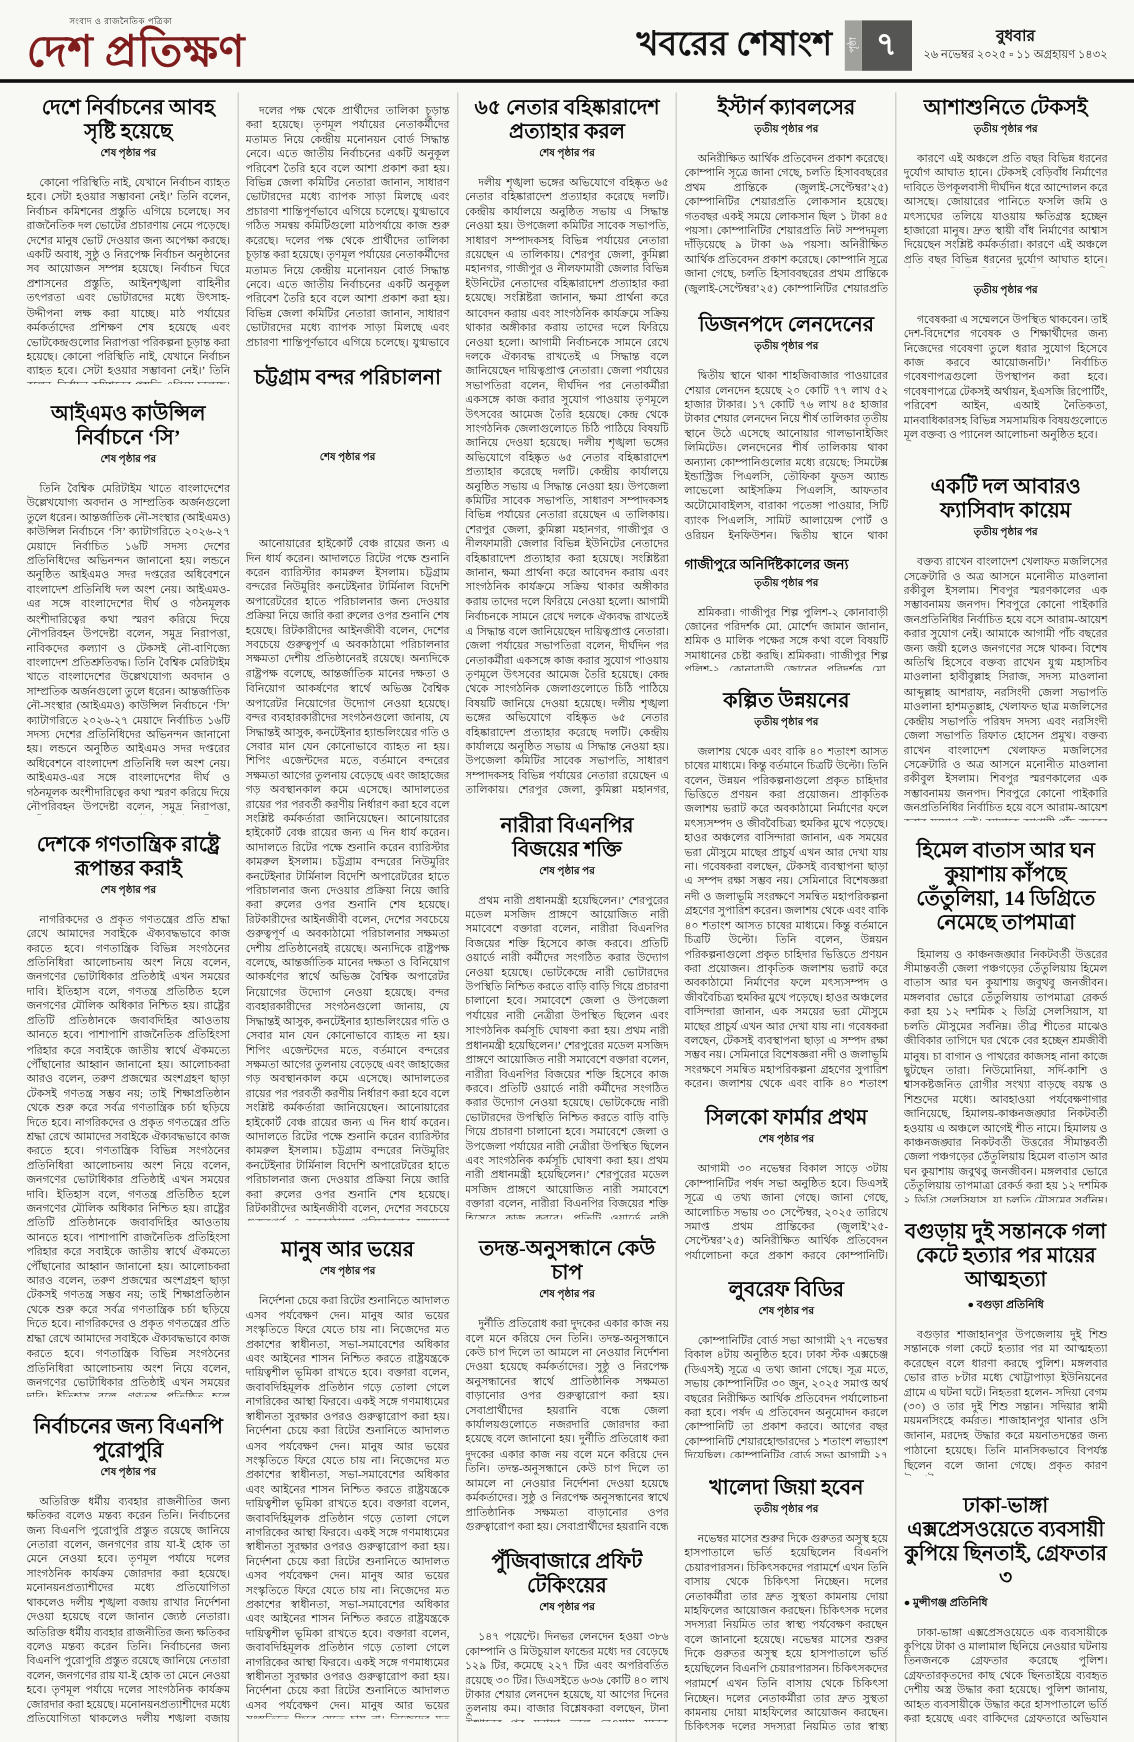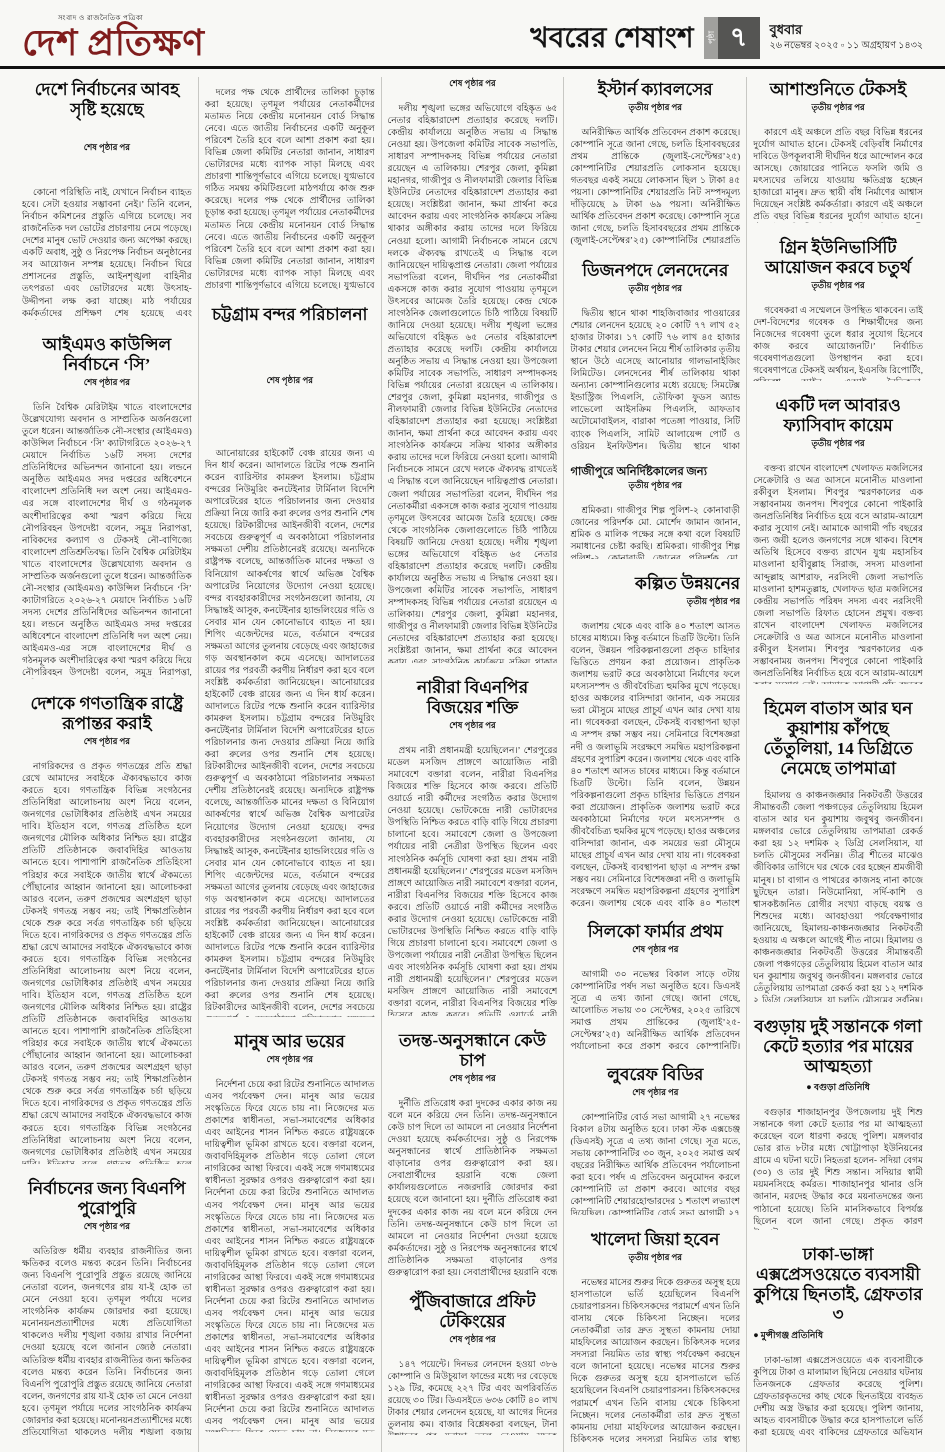--- a/index.html
+++ b/index.html
@@ -23,21 +23,21 @@
   .pagetab{
     background:#a0a09d;color:#fff;width:14px;font-size:8px;
     display:flex;align-items:center;justify-content:center;
     writing-mode:vertical-rl;transform:rotate(180deg);
   }
   .pagenum{
     background:#555553;color:#ffffff;width:42px;
     display:flex;align-items:center;justify-content:center;
     font-size:27px;font-weight:bold;
   }
-  .dateblock{display:flex;flex-direction:column;gap:1px;min-width:150px;}
+  .dateblock{display:flex;flex-direction:column;gap:1px;min-width:150px;text-align:center;}
   .day{font-weight:bold;font-size:13px;line-height:1.1;}
   .dateline{font-size:9.5px;color:#222;}
   
   .content{flex:1;display:flex;padding:8px 22px 10px 22px;box-sizing:border-box;}
   .col{flex:1;min-width:0;padding:0 6px;border-left:1px solid #c8c8c4;display:flex;flex-direction:column;}
   .col:first-child{border-left:none;padding-left:0;}
   .col:last-child{padding-right:0;}
   .story{display:flex;flex-direction:column;overflow:hidden;margin:0 0 3px 0;}
   .story .headline{
     margin:3px 0 1px 0;text-align:center;font-weight:bold;
@@ -68,21 +68,21 @@
         <div class="pagenum">৭</div>
       </div>
       <div class="dateblock">
         <div class="day">বুধবার</div>
         <div class="dateline">২৬ নভেম্বর ২০২৫ ▫ ১১ অগ্রহায়ণ ১৪৩২</div>
       </div>
     </div>
   </div>
   <div class="content" id="columns">
       <div class="col">
-        <article class="story" style="height: 252px; gap: 20px;">
+        <article class="story" style="height: 252px;">
           <h3 class="headline">দেশে নির্বাচনের আবহ সৃষ্টি হয়েছে</h3>
           <div class="cont">শেষ পৃষ্ঠার পর</div>
           <p class="body">কোনো পরিস্থিতি নাই, যেখানে নির্বাচন ব্যাহত হবে। সেটা হওয়ার সম্ভাবনা নেই।’ তিনি বলেন, নির্বাচন কমিশনের প্রস্তুতি এগিয়ে চলেছে। সব রাজনৈতিক দল ভোটের প্রচারণায় নেমে পড়েছে। দেশের মানুষ ভোট দেওয়ার জন্য অপেক্ষা করছে। একটি অবাধ, সুষ্ঠু ও নিরপেক্ষ নির্বাচন অনুষ্ঠানের সব আয়োজন সম্পন্ন হয়েছে। নির্বাচন ঘিরে প্রশাসনের প্রস্তুতি, আইনশৃঙ্খলা বাহিনীর তৎপরতা এবং ভোটারদের মধ্যে উৎসাহ-উদ্দীপনা লক্ষ করা যাচ্ছে। মাঠ পর্যায়ের কর্মকর্তাদের প্রশিক্ষণ শেষ হয়েছে এবং ভোটকেন্দ্রগুলোর নিরাপত্তা পরিকল্পনা চূড়ান্ত করা হয়েছে। কোনো পরিস্থিতি নাই, যেখানে নির্বাচন ব্যাহত হবে। সেটা হওয়ার সম্ভাবনা নেই।’ তিনি বলেন, নির্বাচন কমিশনের প্রস্তুতি এগিয়ে চলেছে। সব রাজনৈতিক দল ভোটের প্রচারণায় নেমে পড়েছে। দেশের মানুষ ভোট দেওয়ার জন্য অপেক্ষা করছে। একটি অবাধ, সুষ্ঠু ও নিরপেক্ষ নির্বাচন অনুষ্ঠানের সব আয়োজন সম্পন্ন হয়েছে। নির্বাচন ঘিরে প্রশাসনের প্রস্তুতি, আইনশৃঙ্খলা বাহিনীর তৎপরতা এবং ভোটারদের মধ্যে উৎসাহ-উদ্দীপনা লক্ষ করা যাচ্ছে। মাঠ পর্যায়ের কর্মকর্তাদের প্রশিক্ষণ শেষ হয়েছে এবং ভোটকেন্দ্রগুলোর নিরাপত্তা পরিকল্পনা চূড়ান্ত করা হয়েছে।</p>
         </article>
         <article class="story" style="height: 356px;">
           <h3 class="headline">আইএমও কাউন্সিল নির্বাচনে ‘সি’</h3>
           <div class="cont">শেষ পৃষ্ঠার পর</div>
           <p class="body">তিনি বৈশ্বিক মেরিটাইম খাতে বাংলাদেশের উল্লেখযোগ্য অবদান ও সাম্প্রতিক অর্জনগুলো তুলে ধরেন। আন্তর্জাতিক নৌ-সংস্থার (আইএমও) কাউন্সিল নির্বাচনে ‘সি’ ক্যাটাগরিতে ২০২৬-২৭ মেয়াদে নির্বাচিত ১৬টি সদস্য দেশের প্রতিনিধিদের অভিনন্দন জানানো হয়। লন্ডনে অনুষ্ঠিত আইএমও সদর দপ্তরের অধিবেশনে বাংলাদেশ প্রতিনিধি দল অংশ নেয়। আইএমও-এর সঙ্গে বাংলাদেশের দীর্ঘ ও গঠনমূলক অংশীদারিত্বের কথা স্মরণ করিয়ে দিয়ে নৌপরিবহন উপদেষ্টা বলেন, সমুদ্র নিরাপত্তা, নাবিকদের কল্যাণ ও টেকসই নৌ-বাণিজ্যে বাংলাদেশ প্রতিশ্রুতিবদ্ধ। তিনি বৈশ্বিক মেরিটাইম খাতে বাংলাদেশের উল্লেখযোগ্য অবদান ও সাম্প্রতিক অর্জনগুলো তুলে ধরেন। আন্তর্জাতিক নৌ-সংস্থার (আইএমও) কাউন্সিল নির্বাচনে ‘সি’ ক্যাটাগরিতে ২০২৬-২৭ মেয়াদে নির্বাচিত ১৬টি সদস্য দেশের প্রতিনিধিদের অভিনন্দন জানানো হয়। লন্ডনে অনুষ্ঠিত আইএমও সদর দপ্তরের অধিবেশনে বাংলাদেশ প্রতিনিধি দল অংশ নেয়। আইএমও-এর সঙ্গে বাংলাদেশের দীর্ঘ ও গঠনমূলক অংশীদারিত্বের কথা স্মরণ করিয়ে দিয়ে নৌপরিবহন উপদেষ্টা বলেন, সমুদ্র নিরাপত্তা, নাবিকদের কল্যাণ ও টেকসই নৌ-বাণিজ্যে বাংলাদেশ প্রতিশ্রুতিবদ্ধ।</p>
         </article>
         <article class="story" style="height: 482px;">
@@ -106,20 +106,21 @@
           <p class="body">আনোয়ারের হাইকোর্ট বেঞ্চ রায়ের জন্য এ দিন ধার্য করেন। আদালতে রিটের পক্ষে শুনানি করেন ব্যারিস্টার কামরুল ইসলাম। চট্টগ্রাম বন্দরের নিউমুরিং কনটেইনার টার্মিনাল বিদেশি অপারেটরের হাতে পরিচালনার জন্য দেওয়ার প্রক্রিয়া নিয়ে জারি করা রুলের ওপর শুনানি শেষ হয়েছে। রিটকারীদের আইনজীবী বলেন, দেশের সবচেয়ে গুরুত্বপূর্ণ এ অবকাঠামো পরিচালনার সক্ষমতা দেশীয় প্রতিষ্ঠানেরই রয়েছে। অন্যদিকে রাষ্ট্রপক্ষ বলেছে, আন্তর্জাতিক মানের দক্ষতা ও বিনিয়োগ আকর্ষণের স্বার্থে অভিজ্ঞ বৈশ্বিক অপারেটর নিয়োগের উদ্যোগ নেওয়া হয়েছে। বন্দর ব্যবহারকারীদের সংগঠনগুলো জানায়, যে সিদ্ধান্তই আসুক, কনটেইনার হ্যান্ডলিংয়ের গতি ও সেবার মান যেন কোনোভাবে ব্যাহত না হয়। শিপিং এজেন্টদের মতে, বর্তমানে বন্দরের সক্ষমতা আগের তুলনায় বেড়েছে এবং জাহাজের গড় অবস্থানকাল কমে এসেছে। আদালতের রায়ের পর পরবর্তী করণীয় নির্ধারণ করা হবে বলে সংশ্লিষ্ট কর্মকর্তারা জানিয়েছেন। আনোয়ারের হাইকোর্ট বেঞ্চ রায়ের জন্য এ দিন ধার্য করেন। আদালতে রিটের পক্ষে শুনানি করেন ব্যারিস্টার কামরুল ইসলাম। চট্টগ্রাম বন্দরের নিউমুরিং কনটেইনার টার্মিনাল বিদেশি অপারেটরের হাতে পরিচালনার জন্য দেওয়ার প্রক্রিয়া নিয়ে জারি করা রুলের ওপর শুনানি শেষ হয়েছে। রিটকারীদের আইনজীবী বলেন, দেশের সবচেয়ে গুরুত্বপূর্ণ এ অবকাঠামো পরিচালনার সক্ষমতা দেশীয় প্রতিষ্ঠানেরই রয়েছে। অন্যদিকে রাষ্ট্রপক্ষ বলেছে, আন্তর্জাতিক মানের দক্ষতা ও বিনিয়োগ আকর্ষণের স্বার্থে অভিজ্ঞ বৈশ্বিক অপারেটর নিয়োগের উদ্যোগ নেওয়া হয়েছে। বন্দর ব্যবহারকারীদের সংগঠনগুলো জানায়, যে সিদ্ধান্তই আসুক, কনটেইনার হ্যান্ডলিংয়ের গতি ও সেবার মান যেন কোনোভাবে ব্যাহত না হয়। শিপিং এজেন্টদের মতে, বর্তমানে বন্দরের সক্ষমতা আগের তুলনায় বেড়েছে এবং জাহাজের গড় অবস্থানকাল কমে এসেছে। আদালতের রায়ের পর পরবর্তী করণীয় নির্ধারণ করা হবে বলে সংশ্লিষ্ট কর্মকর্তারা জানিয়েছেন। আনোয়ারের হাইকোর্ট বেঞ্চ রায়ের জন্য এ দিন ধার্য করেন। আদালতে রিটের পক্ষে শুনানি করেন ব্যারিস্টার কামরুল ইসলাম। চট্টগ্রাম বন্দরের নিউমুরিং কনটেইনার টার্মিনাল বিদেশি অপারেটরের হাতে পরিচালনার জন্য দেওয়ার প্রক্রিয়া নিয়ে জারি করা রুলের ওপর শুনানি শেষ হয়েছে। রিটকারীদের আইনজীবী বলেন, দেশের সবচেয়ে গুরুত্বপূর্ণ এ অবকাঠামো পরিচালনার সক্ষমতা দেশীয় প্রতিষ্ঠানেরই রয়েছে। অন্যদিকে রাষ্ট্রপক্ষ বলেছে, আন্তর্জাতিক মানের দক্ষতা ও বিনিয়োগ আকর্ষণের স্বার্থে অভিজ্ঞ বৈশ্বিক অপারেটর নিয়োগের উদ্যোগ নেওয়া হয়েছে। বন্দর ব্যবহারকারীদের সংগঠনগুলো জানায়, যে সিদ্ধান্তই আসুক, কনটেইনার হ্যান্ডলিংয়ের গতি ও সেবার মান যেন কোনোভাবে ব্যাহত না হয়। শিপিং এজেন্টদের মতে, বর্তমানে বন্দরের সক্ষমতা আগের তুলনায় বেড়েছে এবং জাহাজের গড় অবস্থানকাল কমে এসেছে। আদালতের রায়ের পর পরবর্তী করণীয় নির্ধারণ করা হবে বলে সংশ্লিষ্ট কর্মকর্তারা জানিয়েছেন।</p>
         </article>
         <article class="story" style="height: 412px;">
           <h3 class="headline">মানুষ আর ভয়ের</h3>
           <div class="cont">শেষ পৃষ্ঠার পর</div>
           <p class="body">নির্দেশনা চেয়ে করা রিটের শুনানিতে আদালত এসব পর্যবেক্ষণ দেন। মানুষ আর ভয়ের সংস্কৃতিতে ফিরে যেতে চায় না। নিজেদের মত প্রকাশের স্বাধীনতা, সভা-সমাবেশের অধিকার এবং আইনের শাসন নিশ্চিত করতে রাষ্ট্রযন্ত্রকে দায়িত্বশীল ভূমিকা রাখতে হবে। বক্তারা বলেন, জবাবদিহিমূলক প্রতিষ্ঠান গড়ে তোলা গেলে নাগরিকের আস্থা ফিরবে। একই সঙ্গে গণমাধ্যমের স্বাধীনতা সুরক্ষার ওপরও গুরুত্বারোপ করা হয়। নির্দেশনা চেয়ে করা রিটের শুনানিতে আদালত এসব পর্যবেক্ষণ দেন। মানুষ আর ভয়ের সংস্কৃতিতে ফিরে যেতে চায় না। নিজেদের মত প্রকাশের স্বাধীনতা, সভা-সমাবেশের অধিকার এবং আইনের শাসন নিশ্চিত করতে রাষ্ট্রযন্ত্রকে দায়িত্বশীল ভূমিকা রাখতে হবে। বক্তারা বলেন, জবাবদিহিমূলক প্রতিষ্ঠান গড়ে তোলা গেলে নাগরিকের আস্থা ফিরবে। একই সঙ্গে গণমাধ্যমের স্বাধীনতা সুরক্ষার ওপরও গুরুত্বারোপ করা হয়। নির্দেশনা চেয়ে করা রিটের শুনানিতে আদালত এসব পর্যবেক্ষণ দেন। মানুষ আর ভয়ের সংস্কৃতিতে ফিরে যেতে চায় না। নিজেদের মত প্রকাশের স্বাধীনতা, সভা-সমাবেশের অধিকার এবং আইনের শাসন নিশ্চিত করতে রাষ্ট্রযন্ত্রকে দায়িত্বশীল ভূমিকা রাখতে হবে। বক্তারা বলেন, জবাবদিহিমূলক প্রতিষ্ঠান গড়ে তোলা গেলে নাগরিকের আস্থা ফিরবে। একই সঙ্গে গণমাধ্যমের স্বাধীনতা সুরক্ষার ওপরও গুরুত্বারোপ করা হয়। নির্দেশনা চেয়ে করা রিটের শুনানিতে আদালত এসব পর্যবেক্ষণ দেন। মানুষ আর ভয়ের সংস্কৃতিতে ফিরে যেতে চায় না। নিজেদের মত প্রকাশের স্বাধীনতা, সভা-সমাবেশের অধিকার এবং আইনের শাসন নিশ্চিত করতে রাষ্ট্রযন্ত্রকে দায়িত্বশীল ভূমিকা রাখতে হবে। বক্তারা বলেন, জবাবদিহিমূলক প্রতিষ্ঠান গড়ে তোলা গেলে নাগরিকের আস্থা ফিরবে। একই সঙ্গে গণমাধ্যমের স্বাধীনতা সুরক্ষার ওপরও গুরুত্বারোপ করা হয়।</p>
         </article>
       </div>
       <div class="col">
         <article class="story" style="height: 595px;">
+          <h3 class="headline">৬৫ নেতার বহিষ্কারাদেশ প্রত্যাহার করল</h3>
           <div class="cont">শেষ পৃষ্ঠার পর</div>
           <p class="body">দলীয় শৃঙ্খলা ভঙ্গের অভিযোগে বহিষ্কৃত ৬৫ নেতার বহিষ্কারাদেশ প্রত্যাহার করেছে দলটি। কেন্দ্রীয় কার্যালয়ে অনুষ্ঠিত সভায় এ সিদ্ধান্ত নেওয়া হয়। উপজেলা কমিটির সাবেক সভাপতি, সাধারণ সম্পাদকসহ বিভিন্ন পর্যায়ের নেতারা রয়েছেন এ তালিকায়। শেরপুর জেলা, কুমিল্লা মহানগর, গাজীপুর ও নীলফামারী জেলার বিভিন্ন ইউনিটের নেতাদের বহিষ্কারাদেশ প্রত্যাহার করা হয়েছে। সংশ্লিষ্টরা জানান, ক্ষমা প্রার্থনা করে আবেদন করায় এবং সাংগঠনিক কার্যক্রমে সক্রিয় থাকার অঙ্গীকার করায় তাদের দলে ফিরিয়ে নেওয়া হলো। আগামী নির্বাচনকে সামনে রেখে দলকে ঐক্যবদ্ধ রাখতেই এ সিদ্ধান্ত বলে জানিয়েছেন দায়িত্বপ্রাপ্ত নেতারা। জেলা পর্যায়ের সভাপতিরা বলেন, দীর্ঘদিন পর নেতাকর্মীরা একসঙ্গে কাজ করার সুযোগ পাওয়ায় তৃণমূলে উৎসবের আমেজ তৈরি হয়েছে। কেন্দ্র থেকে সাংগঠনিক জেলাগুলোতে চিঠি পাঠিয়ে বিষয়টি জানিয়ে দেওয়া হয়েছে। দলীয় শৃঙ্খলা ভঙ্গের অভিযোগে বহিষ্কৃত ৬৫ নেতার বহিষ্কারাদেশ প্রত্যাহার করেছে দলটি। কেন্দ্রীয় কার্যালয়ে অনুষ্ঠিত সভায় এ সিদ্ধান্ত নেওয়া হয়। উপজেলা কমিটির সাবেক সভাপতি, সাধারণ সম্পাদকসহ বিভিন্ন পর্যায়ের নেতারা রয়েছেন এ তালিকায়। শেরপুর জেলা, কুমিল্লা মহানগর, গাজীপুর ও নীলফামারী জেলার বিভিন্ন ইউনিটের নেতাদের বহিষ্কারাদেশ প্রত্যাহার করা হয়েছে। সংশ্লিষ্টরা জানান, ক্ষমা প্রার্থনা করে আবেদন করায় এবং সাংগঠনিক কার্যক্রমে সক্রিয় থাকার অঙ্গীকার করায় তাদের দলে ফিরিয়ে নেওয়া হলো। আগামী নির্বাচনকে সামনে রেখে দলকে ঐক্যবদ্ধ রাখতেই এ সিদ্ধান্ত বলে জানিয়েছেন দায়িত্বপ্রাপ্ত নেতারা। জেলা পর্যায়ের সভাপতিরা বলেন, দীর্ঘদিন পর নেতাকর্মীরা একসঙ্গে কাজ করার সুযোগ পাওয়ায় তৃণমূলে উৎসবের আমেজ তৈরি হয়েছে। কেন্দ্র থেকে সাংগঠনিক জেলাগুলোতে চিঠি পাঠিয়ে বিষয়টি জানিয়ে দেওয়া হয়েছে। দলীয় শৃঙ্খলা ভঙ্গের অভিযোগে বহিষ্কৃত ৬৫ নেতার বহিষ্কারাদেশ প্রত্যাহার করেছে দলটি। কেন্দ্রীয় কার্যালয়ে অনুষ্ঠিত সভায় এ সিদ্ধান্ত নেওয়া হয়। উপজেলা কমিটির সাবেক সভাপতি, সাধারণ সম্পাদকসহ বিভিন্ন পর্যায়ের নেতারা রয়েছেন এ তালিকায়। শেরপুর জেলা, কুমিল্লা মহানগর, গাজীপুর ও নীলফামারী জেলার বিভিন্ন ইউনিটের নেতাদের বহিষ্কারাদেশ প্রত্যাহার করা হয়েছে। সংশ্লিষ্টরা জানান, ক্ষমা প্রার্থনা করে আবেদন করায় এবং সাংগঠনিক কার্যক্রমে সক্রিয় থাকার অঙ্গীকার করায় তাদের দলে ফিরিয়ে নেওয়া হলো। আগামী নির্বাচনকে সামনে রেখে দলকে ঐক্যবদ্ধ রাখতেই এ সিদ্ধান্ত বলে জানিয়েছেন দায়িত্বপ্রাপ্ত নেতারা। জেলা পর্যায়ের সভাপতিরা বলেন, দীর্ঘদিন পর নেতাকর্মীরা একসঙ্গে কাজ করার সুযোগ পাওয়ায় তৃণমূলে উৎসবের আমেজ তৈরি হয়েছে। কেন্দ্র থেকে সাংগঠনিক জেলাগুলোতে চিঠি পাঠিয়ে বিষয়টি জানিয়ে দেওয়া হয়েছে।</p>
         </article>
         <article class="story" style="height: 350px;">
           <h3 class="headline">নারীরা বিএনপির বিজয়ের শক্তি</h3>
           <div class="cont">শেষ পৃষ্ঠার পর</div>
           <p class="body">প্রথম নারী প্রধানমন্ত্রী হয়েছিলেন।’ শেরপুরের মডেল মসজিদ প্রাঙ্গণে আয়োজিত নারী সমাবেশে বক্তারা বলেন, নারীরা বিএনপির বিজয়ের শক্তি হিসেবে কাজ করবে। প্রতিটি ওয়ার্ডে নারী কর্মীদের সংগঠিত করার উদ্যোগ নেওয়া হয়েছে। ভোটকেন্দ্রে নারী ভোটারদের উপস্থিতি নিশ্চিত করতে বাড়ি বাড়ি গিয়ে প্রচারণা চালানো হবে। সমাবেশে জেলা ও উপজেলা পর্যায়ের নারী নেত্রীরা উপস্থিত ছিলেন এবং সাংগঠনিক কর্মসূচি ঘোষণা করা হয়। প্রথম নারী প্রধানমন্ত্রী হয়েছিলেন।’ শেরপুরের মডেল মসজিদ প্রাঙ্গণে আয়োজিত নারী সমাবেশে বক্তারা বলেন, নারীরা বিএনপির বিজয়ের শক্তি হিসেবে কাজ করবে। প্রতিটি ওয়ার্ডে নারী কর্মীদের সংগঠিত করার উদ্যোগ নেওয়া হয়েছে। ভোটকেন্দ্রে নারী ভোটারদের উপস্থিতি নিশ্চিত করতে বাড়ি বাড়ি গিয়ে প্রচারণা চালানো হবে। সমাবেশে জেলা ও উপজেলা পর্যায়ের নারী নেত্রীরা উপস্থিত ছিলেন এবং সাংগঠনিক কর্মসূচি ঘোষণা করা হয়। প্রথম নারী প্রধানমন্ত্রী হয়েছিলেন।’ শেরপুরের মডেল মসজিদ প্রাঙ্গণে আয়োজিত নারী সমাবেশে বক্তারা বলেন, নারীরা বিএনপির বিজয়ের শক্তি হিসেবে কাজ করবে। প্রতিটি ওয়ার্ডে নারী কর্মীদের সংগঠিত করার উদ্যোগ নেওয়া হয়েছে। ভোটকেন্দ্রে নারী ভোটারদের উপস্থিতি নিশ্চিত করতে বাড়ি বাড়ি গিয়ে প্রচারণা চালানো হবে। সমাবেশে জেলা ও উপজেলা পর্যায়ের নারী নেত্রীরা উপস্থিত ছিলেন এবং সাংগঠনিক কর্মসূচি ঘোষণা করা হয়।</p>
         </article>
         <article class="story" style="height: 258px;">
           <h3 class="headline">তদন্ত-অনুসন্ধানে কেউ চাপ</h3>
@@ -141,21 +142,21 @@
         <article class="story" style="height: 202px;">
           <h3 class="headline">ডিজনপদে লেনদেনের</h3>
           <div class="cont">তৃতীয় পৃষ্ঠার পর</div>
           <p class="body">দ্বিতীয় স্থানে থাকা শাহজিবাজার পাওয়ারের শেয়ার লেনদেন হয়েছে ২০ কোটি ৭৭ লাখ ৫২ হাজার টাকার। ১৭ কোটি ৭৬ লাখ ৪৫ হাজার টাকার শেয়ার লেনদেন নিয়ে শীর্ষ তালিকার তৃতীয় স্থানে উঠে এসেছে আনোয়ার গালভানাইজিং লিমিটেড। লেনদেনের শীর্ষ তালিকায় থাকা অন্যান্য কোম্পানিগুলোর মধ্যে রয়েছে: সিমটেক্স ইন্ডাস্ট্রিজ পিএলসি, তৌফিকা ফুডস অ্যান্ড লাভেলো আইসক্রিম পিএলসি, আফতাব অটোমোবাইলস, বারাকা পতেঙ্গা পাওয়ার, সিটি ব্যাংক পিএলসি, সামিট আলায়েন্স পোর্ট ও ওরিয়ন ইনফিউশন। দ্বিতীয় স্থানে থাকা শাহজিবাজার পাওয়ারের শেয়ার লেনদেন হয়েছে ২০ কোটি ৭৭ লাখ ৫২ হাজার টাকার। ১৭ কোটি ৭৬ লাখ ৪৫ হাজার টাকার শেয়ার লেনদেন নিয়ে শীর্ষ তালিকার তৃতীয় স্থানে উঠে এসেছে আনোয়ার গালভানাইজিং লিমিটেড। লেনদেনের শীর্ষ তালিকায় থাকা অন্যান্য কোম্পানিগুলোর মধ্যে রয়েছে: সিমটেক্স ইন্ডাস্ট্রিজ পিএলসি, তৌফিকা ফুডস অ্যান্ড লাভেলো আইসক্রিম পিএলসি, আফতাব অটোমোবাইলস, বারাকা পতেঙ্গা পাওয়ার, সিটি ব্যাংক পিএলসি, সামিট আলায়েন্স পোর্ট ও ওরিয়ন ইনফিউশন।</p>
         </article>
         <article class="story sub" style="height: 105px;">
           <h3 class="headline">গাজীপুরে অনির্দিষ্টকালের জন্য</h3>
           <div class="cont">তৃতীয় পৃষ্ঠার পর</div>
           <p class="body">শ্রমিকরা। গাজীপুর শিল্প পুলিশ-২ কোনাবাড়ী জোনের পরিদর্শক মো. মোর্শেদ জামান জানান, শ্রমিক ও মালিক পক্ষের সঙ্গে কথা বলে বিষয়টি সমাধানের চেষ্টা করছি। শ্রমিকরা। গাজীপুর শিল্প পুলিশ-২ কোনাবাড়ী জোনের পরিদর্শক মো. মোর্শেদ জামান জানান, শ্রমিক ও মালিক পক্ষের সঙ্গে কথা বলে বিষয়টি সমাধানের চেষ্টা করছি।</p>
         </article>
-        <article class="story" style="height: 345px; align-items: flex-end;">
+        <article class="story" style="height: 345px;">
           <h3 class="headline">কল্পিত উন্নয়নের</h3>
           <div class="cont">তৃতীয় পৃষ্ঠার পর</div>
           <p class="body">জলাশয় থেকে এবং বাকি ৪০ শতাংশ আসত চাষের মাধ্যমে। কিন্তু বর্তমানে চিত্রটি উল্টো। তিনি বলেন, উন্নয়ন পরিকল্পনাগুলো প্রকৃত চাহিদার ভিত্তিতে প্রণয়ন করা প্রয়োজন। প্রাকৃতিক জলাশয় ভরাট করে অবকাঠামো নির্মাণের ফলে মৎস্যসম্পদ ও জীববৈচিত্র্য হুমকির মুখে পড়েছে। হাওর অঞ্চলের বাসিন্দারা জানান, এক সময়ের ভরা মৌসুমে মাছের প্রাচুর্য এখন আর দেখা যায় না। গবেষকরা বলছেন, টেকসই ব্যবস্থাপনা ছাড়া এ সম্পদ রক্ষা সম্ভব নয়। সেমিনারে বিশেষজ্ঞরা নদী ও জলাভূমি সংরক্ষণে সমন্বিত মহাপরিকল্পনা গ্রহণের সুপারিশ করেন। জলাশয় থেকে এবং বাকি ৪০ শতাংশ আসত চাষের মাধ্যমে। কিন্তু বর্তমানে চিত্রটি উল্টো। তিনি বলেন, উন্নয়ন পরিকল্পনাগুলো প্রকৃত চাহিদার ভিত্তিতে প্রণয়ন করা প্রয়োজন। প্রাকৃতিক জলাশয় ভরাট করে অবকাঠামো নির্মাণের ফলে মৎস্যসম্পদ ও জীববৈচিত্র্য হুমকির মুখে পড়েছে। হাওর অঞ্চলের বাসিন্দারা জানান, এক সময়ের ভরা মৌসুমে মাছের প্রাচুর্য এখন আর দেখা যায় না। গবেষকরা বলছেন, টেকসই ব্যবস্থাপনা ছাড়া এ সম্পদ রক্ষা সম্ভব নয়। সেমিনারে বিশেষজ্ঞরা নদী ও জলাভূমি সংরক্ষণে সমন্বিত মহাপরিকল্পনা গ্রহণের সুপারিশ করেন। জলাশয় থেকে এবং বাকি ৪০ শতাংশ আসত চাষের মাধ্যমে। কিন্তু বর্তমানে চিত্রটি উল্টো। তিনি বলেন, উন্নয়ন পরিকল্পনাগুলো প্রকৃত চাহিদার ভিত্তিতে প্রণয়ন করা প্রয়োজন। প্রাকৃতিক জলাশয় ভরাট করে অবকাঠামো নির্মাণের ফলে মৎস্যসম্পদ ও জীববৈচিত্র্য হুমকির মুখে পড়েছে। হাওর অঞ্চলের বাসিন্দারা জানান, এক সময়ের ভরা মৌসুমে মাছের প্রাচুর্য এখন আর দেখা যায় না। গবেষকরা বলছেন, টেকসই ব্যবস্থাপনা ছাড়া এ সম্পদ রক্ষা সম্ভব নয়। সেমিনারে বিশেষজ্ঞরা নদী ও জলাভূমি সংরক্ষণে সমন্বিত মহাপরিকল্পনা গ্রহণের সুপারিশ করেন।</p>
         </article>
         <article class="story" style="height: 140px;">
           <h3 class="headline">সিলকো ফার্মার প্রথম</h3>
           <div class="cont">শেষ পৃষ্ঠার পর</div>
           <p class="body">আগামী ৩০ নভেম্বর বিকাল সাড়ে ৩টায় কোম্পানিটির পর্ষদ সভা অনুষ্ঠিত হবে। ডিএসই সূত্রে এ তথ্য জানা গেছে। জানা গেছে, আলোচিত সভায় ৩০ সেপ্টেম্বর, ২০২৫ তারিখে সমাপ্ত প্রথম প্রান্তিকের (জুলাই’২৫-সেপ্টেম্বর’২৫) অনিরীক্ষিত আর্থিক প্রতিবেদন পর্যালোচনা করে প্রকাশ করবে কোম্পানিটি। আগামী ৩০ নভেম্বর বিকাল সাড়ে ৩টায় কোম্পানিটির পর্ষদ সভা অনুষ্ঠিত হবে। ডিএসই সূত্রে এ তথ্য জানা গেছে। জানা গেছে, আলোচিত সভায় ৩০ সেপ্টেম্বর, ২০২৫ তারিখে সমাপ্ত প্রথম প্রান্তিকের (জুলাই’২৫-সেপ্টেম্বর’২৫) অনিরীক্ষিত আর্থিক প্রতিবেদন পর্যালোচনা করে প্রকাশ করবে কোম্পানিটি।</p>
         </article>
         <article class="story" style="height: 162px;">
@@ -169,21 +170,20 @@
           <p class="body">নভেম্বর মাসের শুরুর দিকে গুরুতর অসুস্থ হয়ে হাসপাতালে ভর্তি হয়েছিলেন বিএনপি চেয়ারপারসন। চিকিৎসকদের পরামর্শে এখন তিনি বাসায় থেকে চিকিৎসা নিচ্ছেন। দলের নেতাকর্মীরা তার দ্রুত সুস্থতা কামনায় দোয়া মাহফিলের আয়োজন করছেন। চিকিৎসক দলের সদস্যরা নিয়মিত তার স্বাস্থ্য পর্যবেক্ষণ করছেন বলে জানানো হয়েছে। নভেম্বর মাসের শুরুর দিকে গুরুতর অসুস্থ হয়ে হাসপাতালে ভর্তি হয়েছিলেন বিএনপি চেয়ারপারসন। চিকিৎসকদের পরামর্শে এখন তিনি বাসায় থেকে চিকিৎসা নিচ্ছেন। দলের নেতাকর্মীরা তার দ্রুত সুস্থতা কামনায় দোয়া মাহফিলের আয়োজন করছেন। চিকিৎসক দলের সদস্যরা নিয়মিত তার স্বাস্থ্য পর্যবেক্ষণ করছেন বলে জানানো হয়েছে।</p>
         </article>
       </div>
       <div class="col">
         <article class="story" style="height: 155px;">
           <h3 class="headline">আশাশুনিতে টেকসই</h3>
           <div class="cont">তৃতীয় পৃষ্ঠার পর</div>
           <p class="body">কারণে এই অঞ্চলে প্রতি বছর বিভিন্ন ধরনের দুর্যোগ আঘাত হানে। টেকসই বেড়িবাঁধ নির্মাণের দাবিতে উপকূলবাসী দীর্ঘদিন ধরে আন্দোলন করে আসছে। জোয়ারের পানিতে ফসলি জমি ও মৎস্যঘের তলিয়ে যাওয়ায় ক্ষতিগ্রস্ত হচ্ছেন হাজারো মানুষ। দ্রুত স্থায়ী বাঁধ নির্মাণের আশ্বাস দিয়েছেন সংশ্লিষ্ট কর্মকর্তারা। কারণে এই অঞ্চলে প্রতি বছর বিভিন্ন ধরনের দুর্যোগ আঘাত হানে। টেকসই বেড়িবাঁধ নির্মাণের দাবিতে উপকূলবাসী দীর্ঘদিন ধরে আন্দোলন করে আসছে। জোয়ারের পানিতে ফসলি জমি ও মৎস্যঘের তলিয়ে যাওয়ায় ক্ষতিগ্রস্ত হচ্ছেন হাজারো মানুষ। দ্রুত স্থায়ী বাঁধ নির্মাণের আশ্বাস দিয়েছেন সংশ্লিষ্ট কর্মকর্তারা।</p>
         </article>
         <article class="story" style="height: 155px;">
-          <h3 class="headline">গ্রিন ইউনিভার্সিটি আয়োজন করবে চতুর্থ</h3>
           <div class="cont">তৃতীয় পৃষ্ঠার পর</div>
           <p class="body">গবেষকরা এ সম্মেলনে উপস্থিত থাকবেন। তাই দেশ-বিদেশের গবেষক ও শিক্ষার্থীদের জন্য নিজেদের গবেষণা তুলে ধরার সুযোগ হিসেবে কাজ করবে আয়োজনটি।’ নির্বাচিত গবেষণাপত্রগুলো উপস্থাপন করা হবে। গবেষণাপত্রে টেকসই অর্থায়ন, ইএসজি রিপোর্টিং, পরিবেশ আইন, এআই নৈতিকতা, মানবাধিকারসহ বিভিন্ন সমসাময়িক বিষয়গুলোতে মূল বক্তব্য ও প্যানেল আলোচনা অনুষ্ঠিত হবে।</p>
         </article>
         <article class="story" style="height: 300px;">
           <h3 class="headline">একটি দল আবারও ফ্যাসিবাদ কায়েম</h3>
           <div class="cont">তৃতীয় পৃষ্ঠার পর</div>
           <p class="body">বক্তব্য রাখেন বাংলাদেশ খেলাফত মজলিসের সেক্রেটারি ও অত্র আসনে মনোনীত মাওলানা রকীবুল ইসলাম। শিবপুর স্মরণকালের এক সম্ভাবনাময় জনপদ। শিবপুরে কোনো পাইকারি জনপ্রতিনিধির নির্বাচিত হয়ে বসে আরাম-আয়েশ করার সুযোগ নেই। আমাকে আগামী পাঁচ বছরের জন্য জয়ী হলেও জনগণের সঙ্গে থাকব। বিশেষ অতিথি হিসেবে বক্তব্য রাখেন যুগ্ম মহাসচিব মাওলানা হাবীবুল্লাহ সিরাজ, সদস্য মাওলানা আব্দুল্লাহ আশরাফ, নরসিংদী জেলা সভাপতি মাওলানা হাশমতুল্লাহ, খেলাফত ছাত্র মজলিসের কেন্দ্রীয় সভাপতি পরিষদ সদস্য এবং নরসিংদী জেলা সভাপতি রিফাত হোসেন প্রমুখ। বক্তব্য রাখেন বাংলাদেশ খেলাফত মজলিসের সেক্রেটারি ও অত্র আসনে মনোনীত মাওলানা রকীবুল ইসলাম। শিবপুর স্মরণকালের এক সম্ভাবনাময় জনপদ। শিবপুরে কোনো পাইকারি জনপ্রতিনিধির নির্বাচিত হয়ে বসে আরাম-আয়েশ করার সুযোগ নেই। আমাকে আগামী পাঁচ বছরের জন্য জয়ী হলেও জনগণের সঙ্গে থাকব। বিশেষ অতিথি হিসেবে বক্তব্য রাখেন যুগ্ম মহাসচিব মাওলানা হাবীবুল্লাহ সিরাজ, সদস্য মাওলানা আব্দুল্লাহ আশরাফ, নরসিংদী জেলা সভাপতি মাওলানা হাশমতুল্লাহ, খেলাফত ছাত্র মজলিসের কেন্দ্রীয় সভাপতি পরিষদ সদস্য এবং নরসিংদী জেলা সভাপতি রিফাত হোসেন প্রমুখ।</p>
         </article>
         <article class="story" style="height: 315px;">
           <h3 class="headline">হিমেল বাতাস আর ঘন কুয়াশায় কাঁপছে তেঁতুলিয়া, 14 ডিগ্রিতে নেমেছে তাপমাত্রা</h3>

